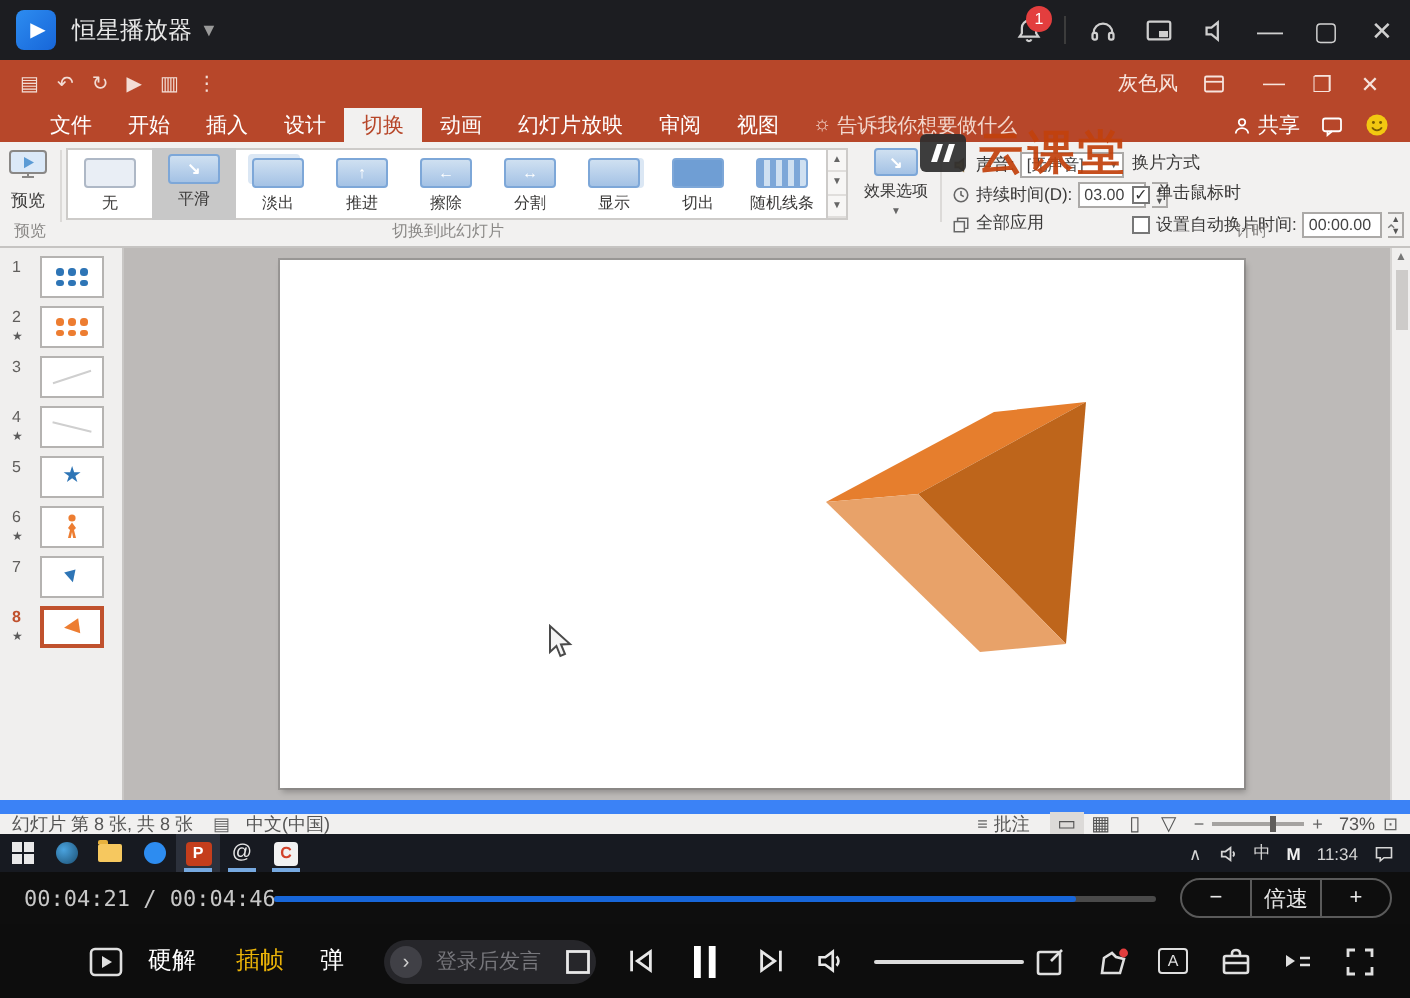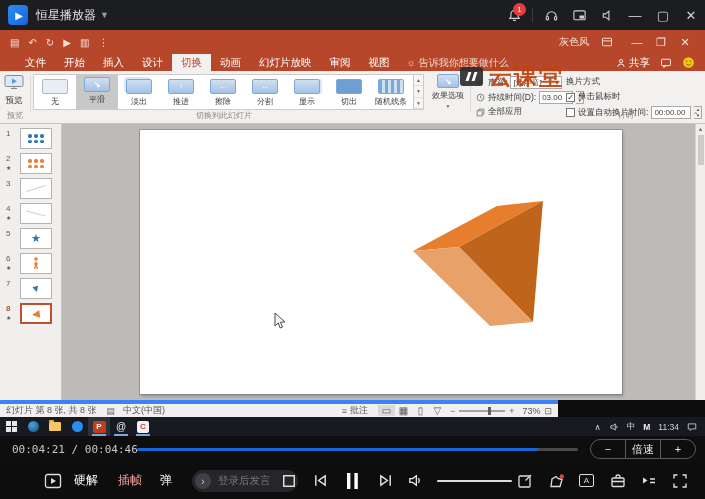--- a/index.html
+++ b/index.html
@@ -78,21 +78,21 @@
   .dots i{width:3.5px;height:3.5px;border-radius:50%;}
   .dots.blue i{background:#2e75b6;}
   .dots.orange i{background:#ED7D31;}
   .diagline{width:20px;height:1px;background:#cfcfcf;}
   #canvas{position:absolute;left:140px;top:6px;width:482px;height:264px;background:#fff;box-shadow:0 0 0 1px rgba(130,128,126,.6),1px 2px 3px rgba(0,0,0,.25);}
   #vscroll{position:absolute;right:0;top:0;width:10px;height:276px;background:#f0efee;border-left:1px solid #d6d4d2;}
   #vscroll .arrow{font-size:6px;color:#777;text-align:center;line-height:10px;}
   #vscroll .vthumb{margin:1px auto;width:6px;height:30px;background:#cdcbc9;}
 
   
-  #status{top:400px;left:0;width:558px;height:17px;background:#f1f0ef;border-top:4px solid #3b82f6;display:flex;align-items:center;font-size:9px;color:#555;}
+  #status{top:400px;left:0;width:705px;height:17px;background:#f1f0ef;border-top:7px solid #3b82f6;display:flex;align-items:center;font-size:9px;color:#555;}
   .stico{font-size:9px;color:#666;}
   .viewico{font-size:10px;color:#555;width:17px;text-align:center;}
   .viewico.sel{background:#dcdad8;}
   .zoomtrack{width:46px;height:2px;background:#a5a3a1;position:relative;margin:0 4px;}
   .zoomthumb{position:absolute;left:29px;top:-3px;width:3px;height:8px;background:#605e5c;}
 
   
   #taskbar{top:417px;left:0;width:705px;height:19px;background:#171a21;display:flex;align-items:center;}
   .tbtn{height:19px;display:flex;align-items:center;justify-content:center;width:22px;position:relative;}
   .tbtn.open:after{content:"";position:absolute;bottom:0;left:4px;right:4px;height:2px;background:#76a9e0;}
@@ -114,21 +114,21 @@
   #bar{position:absolute;left:137px;top:12px;width:441px;height:3px;background:#4a4a4a;border-radius:2px;}
   #barfill{height:3px;background:#1766d9;border-radius:2px;width:91%;}
   #speedpill{position:absolute;left:590px;top:3px;width:106px;height:20px;border:1px solid #5a5a5a;border-radius:10px;display:flex;color:#e8e8e8;font-size:11px;}
   .spcell{flex:1;display:flex;align-items:center;justify-content:center;}
   .spcell + .spcell{border-left:1px solid #5a5a5a;}
 
   
   #controls{top:462px;left:0;width:705px;height:37px;background:#0d0d0d;color:#dfdfdf;}
   .cico2{position:absolute;top:0;height:37px;display:flex;align-items:center;justify-content:flex-start;}
   .ctxt{font-size:12px;color:#fff;}
-  .ctxt.dim{color:#fca5a5;}
+  .ctxt.dim{color:#eab308;}
   #chatpill{position:absolute;left:192px;top:8px;width:106px;height:22px;border-radius:11px;background:#26262a;display:flex;align-items:center;}
   #chatpill .circ2{width:16px;height:16px;border-radius:50%;background:#404046;color:#cfcfcf;font-size:10px;display:flex;align-items:center;justify-content:center;margin-left:3px;}
   #chatpill .phtext{color:#77777c;font-size:10.5px;margin-left:7px;}
   .volline{width:75px;height:2px;background:#dcdcdc;border-radius:1px;}
 </style>
 </head>
 <body>
 
 <div id="app">
 

